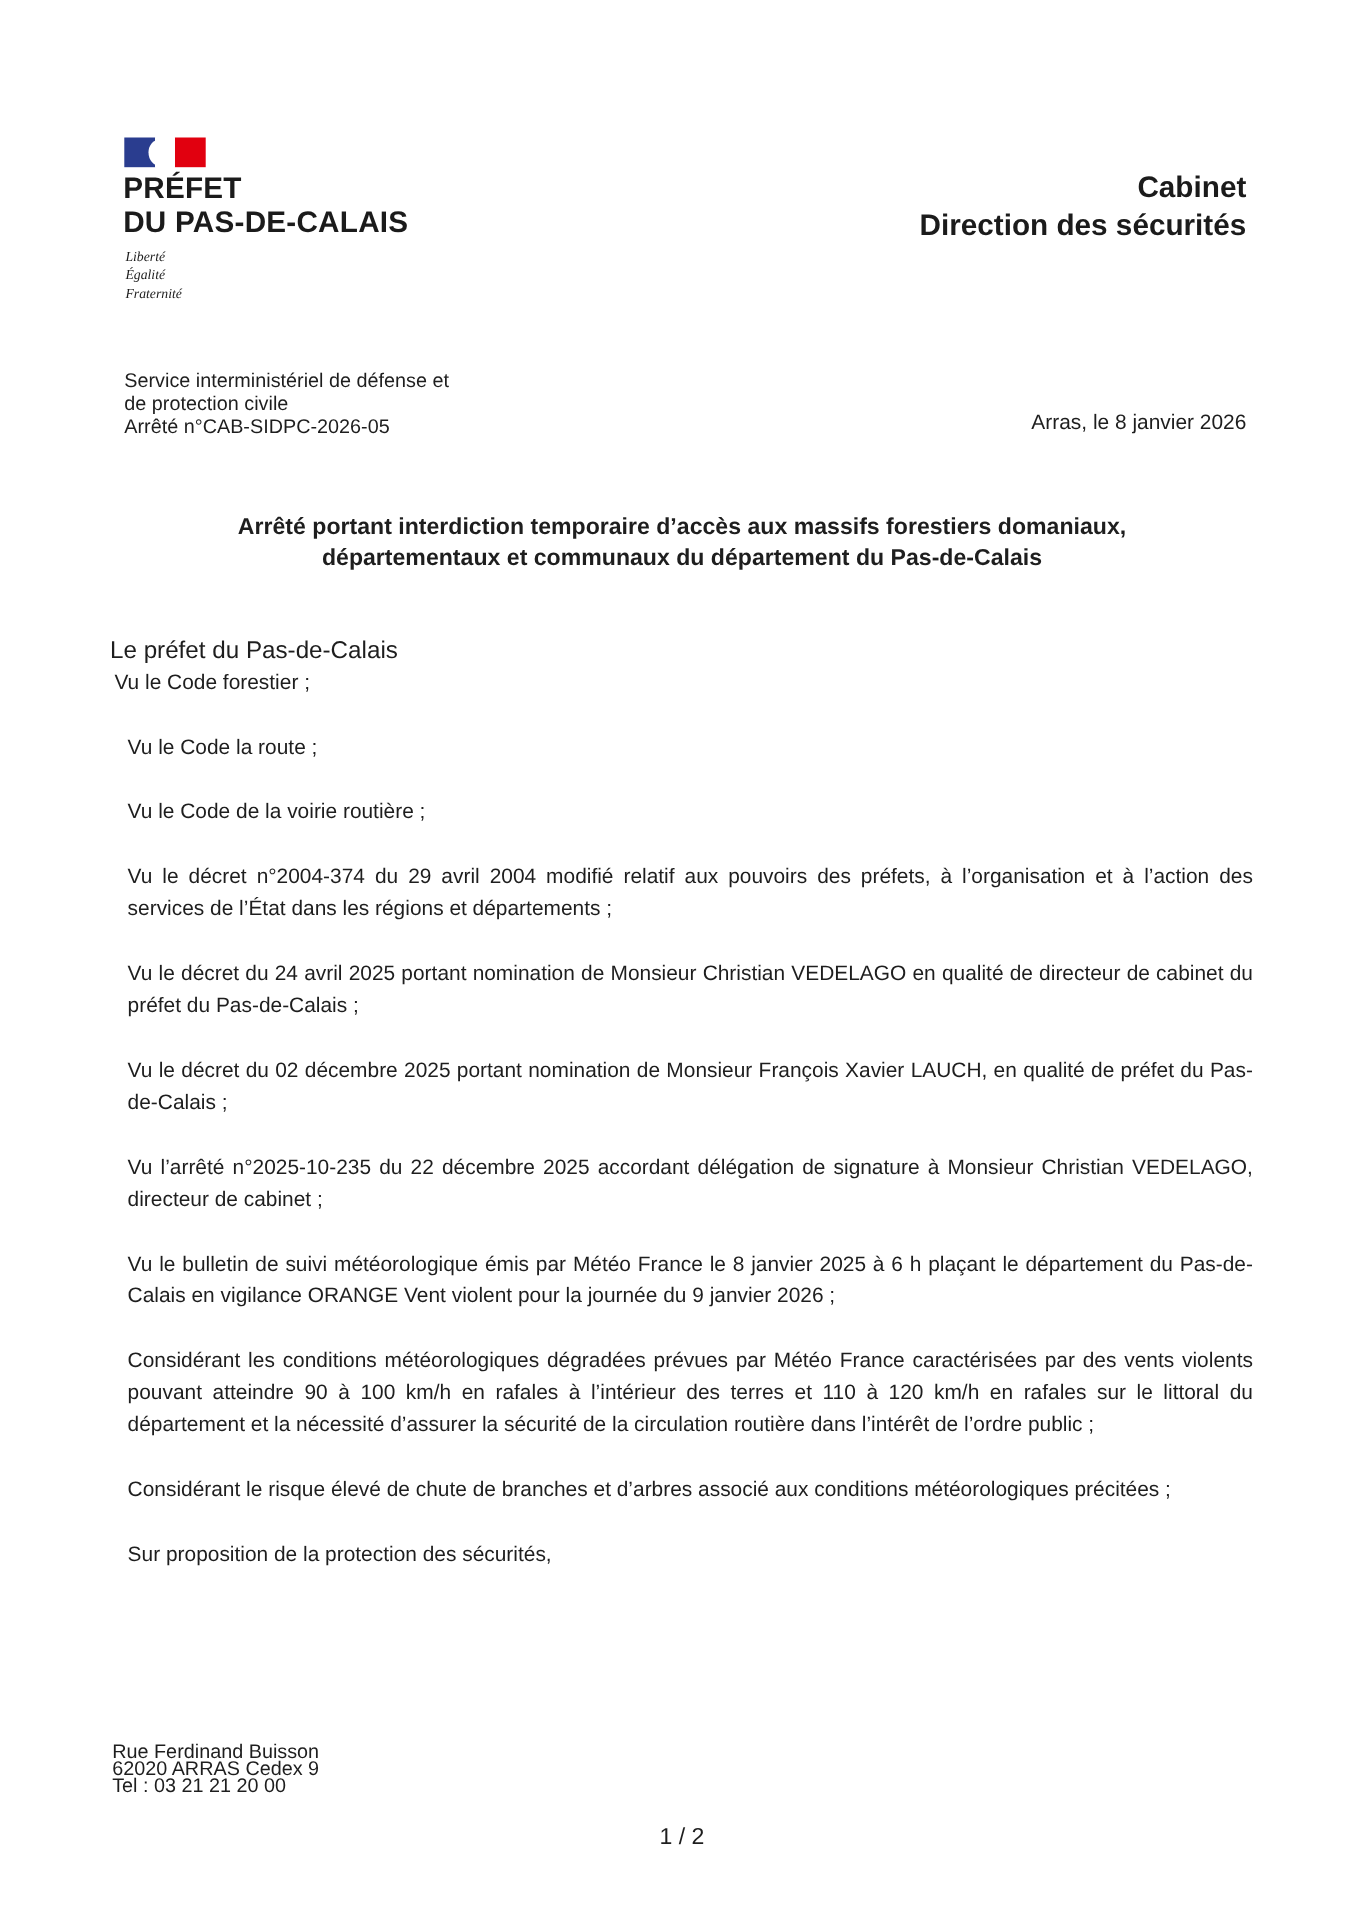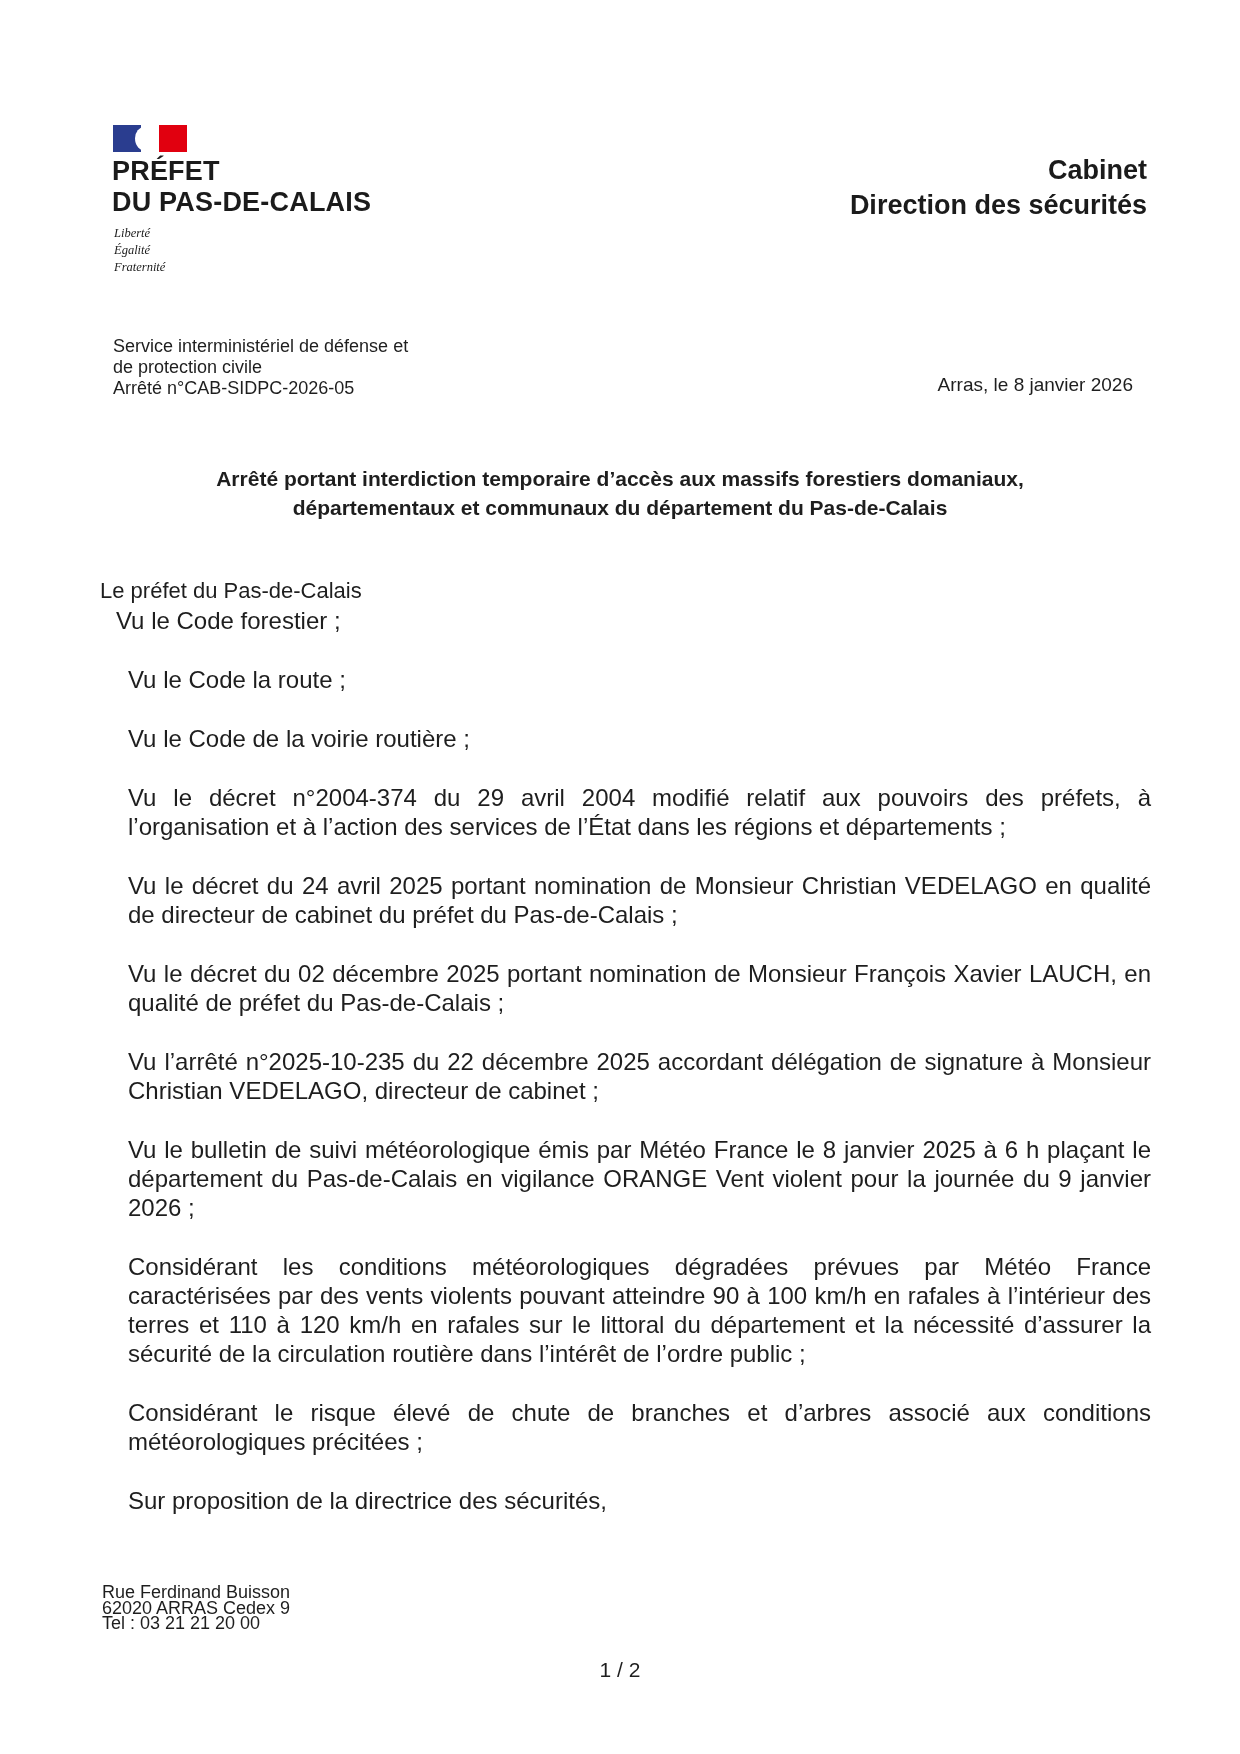--- a/index.html
+++ b/index.html
@@ -8,29 +8,29 @@
 
   .logo { left: 113px; top: 125px; width: 74px; height: 27px; display: flex; }
   .logo .blue { width: 38%; height: 100%; background: #2a3d8f; position: relative; }
   .logo .white { width: 24%; height: 100%; background: #ffffff; position: relative; }
   .logo .red { width: 38%; height: 100%; background: #e1000f; }
   .logo .face { position: absolute; left: -6px; top: 2px; width: 20px; height: 24px; background: #ffffff; border-radius: 55% 45% 40% 60%; }
 
   .marianne-title { left: 112px; top: 156px; font-weight: 700; font-size: 27px; line-height: 31px; letter-spacing: 0.2px; color: #1b1b1b; }
   .devise { left: 114px; top: 225px; font-family: "Liberation Serif", "DejaVu Serif", serif; font-style: italic; font-size: 12.5px; line-height: 17px; color: #1b1b1b; }
 
-  .service-right { right: 93px; top: 153px; text-align: right; font-weight: 700; font-size: 27px; line-height: 35px; color: #1b1b1b; }
+  .service-right { right: 107px; top: 153px; text-align: right; font-weight: 700; font-size: 27px; line-height: 35px; color: #1b1b1b; }
 
   .service-left { left: 113px; top: 336px; font-size: 18px; line-height: 21px; color: #1e1e1e; }
   .date { right: 107px; top: 338px; font-size: 19px; line-height: 22px; text-align: right; margin-top: 36px; }
 
   .title { left: 100px; width: 1040px; top: 464px; text-align: center; font-weight: 700; font-size: 21px; line-height: 29px; }
   .prefet { left: 100px; width: 1040px; top: 579px; text-align: left; font-size: 22px; line-height: 24px; }
 
-  .body { left: 116px; width: 1035px; top: 606px; font-size: 24px; line-height: 29px; }
+  .body { left: 104px; width: 1035px; top: 606px; font-size: 19px; line-height: 29px; }
   .body p { margin: 0; text-align: justify; }
   .body p.gap1 { margin-top: 30px; margin-left: 12px; }
 
   .footer { left: 102px; top: 1585px; font-size: 18px; line-height: 15.5px; color: #1e1e1e; }
   .pagenum { left: 570px; width: 100px; top: 1658px; text-align: center; font-size: 21px; line-height: 24px; }
 </style>
 </head>
 <body>
 
 <div class="abs logo">
@@ -76,21 +76,21 @@
   <p>Vu le Code forestier ;</p>
   <p class="gap1">Vu le Code la route ;</p>
   <p class="gap1">Vu le Code de la voirie routière ;</p>
   <p class="gap1">Vu le décret n°2004-374 du 29 avril 2004 modifié relatif aux pouvoirs des préfets, à l’organisation et à l’action des services de l’État dans les régions et départements ;</p>
   <p class="gap1">Vu le décret du 24 avril 2025 portant nomination de Monsieur Christian VEDELAGO en qualité de directeur de cabinet du préfet du Pas-de-Calais ;</p>
   <p class="gap1">Vu le décret du 02 décembre 2025 portant nomination de Monsieur François Xavier LAUCH, en qualité de préfet du Pas-de-Calais ;</p>
   <p class="gap1">Vu l’arrêté n°2025-10-235 du 22 décembre 2025 accordant délégation de signature à Monsieur Christian VEDELAGO, directeur de cabinet ;</p>
   <p class="gap1">Vu le bulletin de suivi météorologique émis par Météo France le 8 janvier 2025 à 6 h plaçant le département du Pas-de-Calais en vigilance ORANGE Vent violent pour la journée du 9 janvier 2026 ;</p>
   <p class="gap1">Considérant les conditions météorologiques dégradées prévues par Météo France caractérisées par des vents violents pouvant atteindre 90 à 100 km/h en rafales à l’intérieur des terres et 110 à 120 km/h en rafales sur le littoral du département et la nécessité d’assurer la sécurité de la circulation routière dans l’intérêt de l’ordre public ;</p>
   <p class="gap1">Considérant le risque élevé de chute de branches et d’arbres associé aux conditions météorologiques précitées ;</p>
-  <p class="gap1">Sur proposition de la directrice des sécurités,</p>
+  <p class="gap1">Sur proposition de la protection des sécurités,</p>
 </div>
 
 <div class="abs footer">
   <div>Rue Ferdinand Buisson</div>
   <div>62020 ARRAS Cedex 9</div>
   <div>Tel : 03 21 21 20 00</div>
 </div>
 
 <div class="abs pagenum">1 / 2</div>
 

